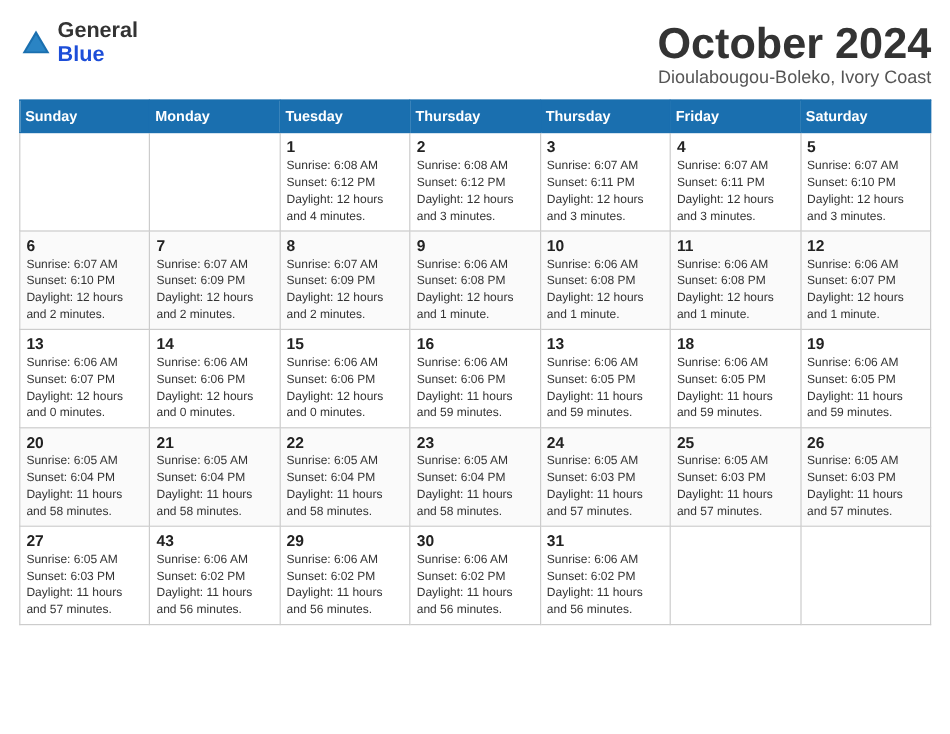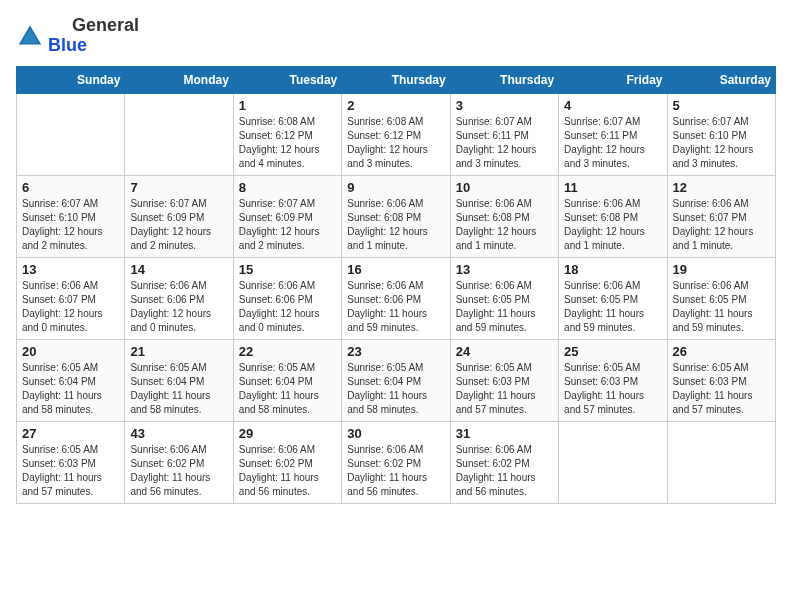--- a/index.html
+++ b/index.html
@@ -19,21 +19,21 @@
     .logo {
       display: flex;
       align-items: center;
       gap: 4px;
     }
     .logo-text {
       font-size: 18px;
       font-weight: bold;
       line-height: 1.1;
     }
-    .logo-general { color: #333; margin-left: 24px; }
+    .logo-general { color: #333; }
     .logo-blue { color: #1d4ed8; }
     .logo-icon {
       width: 28px;
       height: 28px;
     }
     .title-section {
       text-align: right;
     }
     .month-title {
       font-size: 36px;
@@ -76,38 +76,42 @@
     .day-info {
       color: #333;
       font-size: 10px;
       line-height: 1.4;
     }
     .empty-cell {
       background: #f9f9f9;
     }
     tr:nth-child(even) td { background: #fafafa; }
     tr:nth-child(odd) td { background: #fff; }
-    .calendar thead tr th { background: #1a6faf; text-align: right; }
+    .calendar thead tr th { background: #1a6faf; }
   </style>
 </head>
 <body>
 
 <div class="header">
   <div class="logo">
     <svg class="logo-icon" viewBox="0 0 40 40" xmlns="http://www.w3.org/2000/svg">
       <polygon points="20,5 36,32 4,32" fill="#1a6faf"></polygon>
       <polygon points="20,10 32,30 8,30" fill="#3a9ad9" opacity="0.5"></polygon>
     </svg>
     <div>
       <div class="logo-text">
         <span class="logo-general">General</span><br>
         <span class="logo-blue">Blue</span>
       </div>
     </div>
   </div>
+  <div class="title-section">
+    <div class="month-title">October 2024</div>
+    <div class="location">Dioulabougou-Boleko, Ivory Coast</div>
+  </div>
 </div>
 
 <table class="calendar">
   <thead>
     <tr>
     <th>Sunday</th>
         <th>Monday</th>
         <th>Tuesday</th>
         <th>Thursday</th>
         <th>Thursday</th>

